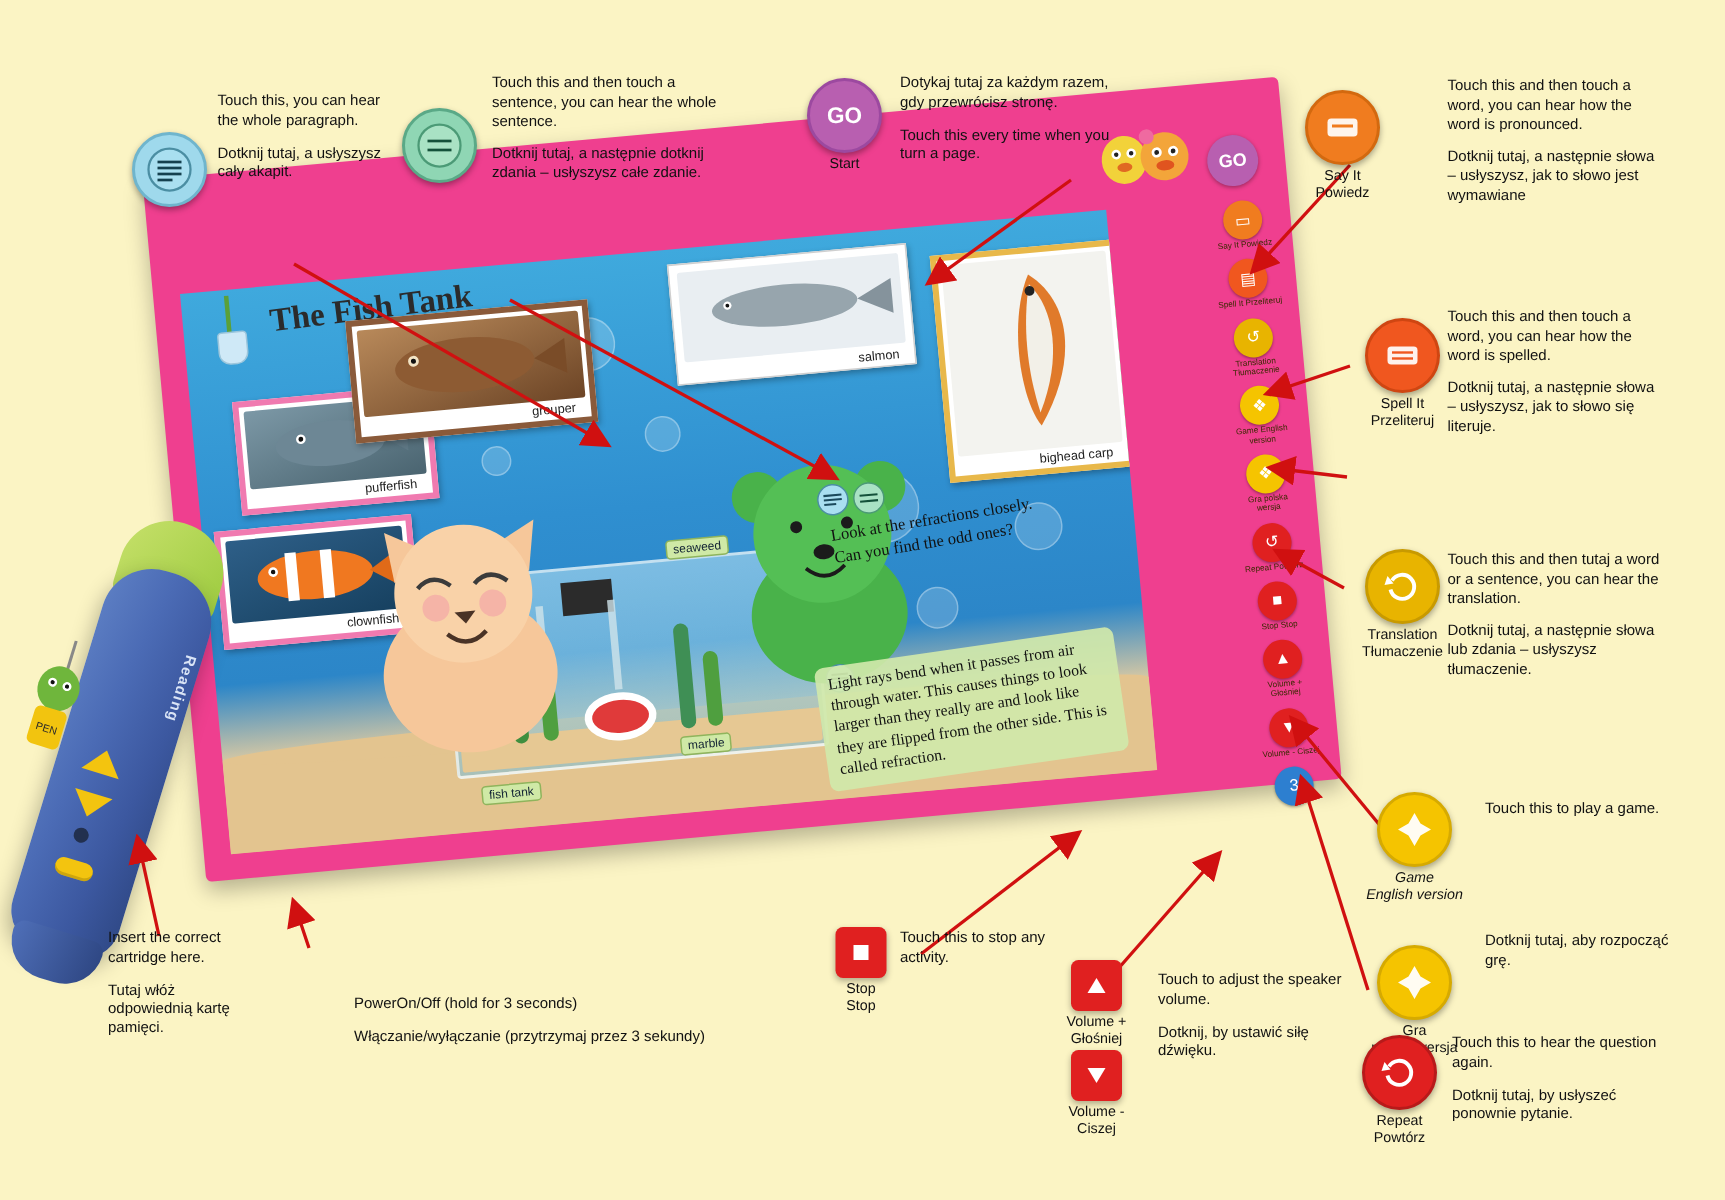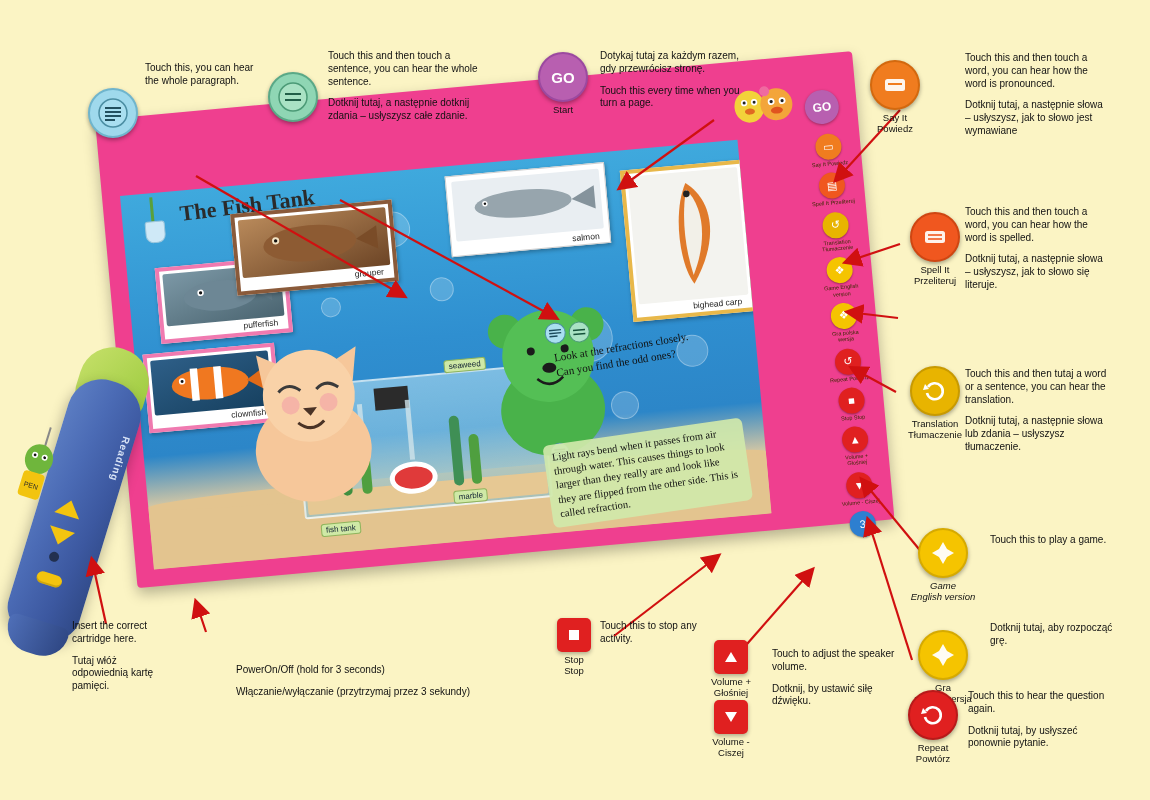--- a/index.html
+++ b/index.html
@@ -435,20 +435,21 @@
             <line x1="7" y1="10" x2="23" y2="10"></line>
             <line x1="7" y1="14" x2="23" y2="14"></line>
             <line x1="7" y1="18" x2="23" y2="18"></line>
             <line x1="7" y1="22" x2="17" y2="22"></line>
           </g>
         </svg>
     </div>
   </div>
   <div class="note abs" style="left:145px;top:62px;width:112px;">
     <p>Touch this, you can hear the whole paragraph.</p>
+    <p>Dotknij tutaj, a usłyszysz cały akapit.</p>
   </div>
 
   <div class="abs" style="left:268px;top:72px;">
     <div class="ic" style="background:#8fd6b4;border-color:#5aa987;">
       <svg width="30" height="30" viewBox="0 0 30 30">
           <circle cx="15" cy="15" r="14" fill="#a9e2c4" stroke="#4b9a76" stroke-width="1.5"></circle>
           <g stroke="#14513a" stroke-width="1.8">
             <line x1="7" y1="12" x2="23" y2="12"></line>
             <line x1="7" y1="18" x2="23" y2="18"></line>
           </g>

